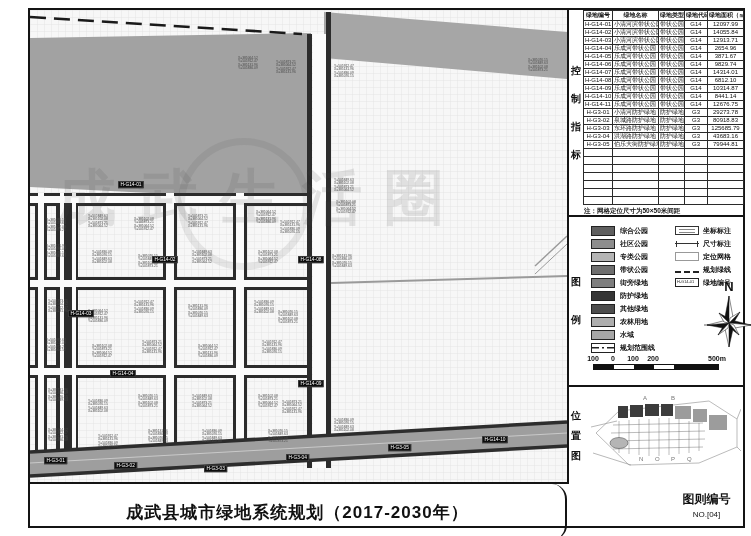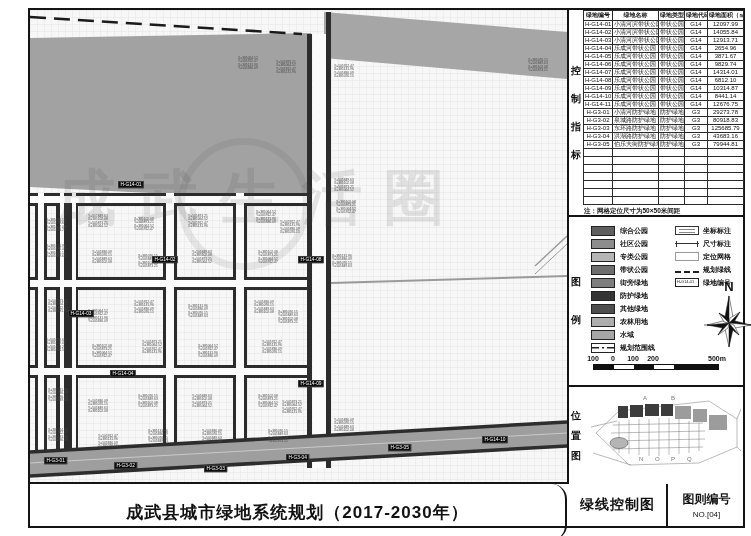--- a/index.html
+++ b/index.html
@@ -815,19 +815,18 @@
               <text x="80" y="70">P</text>
               <text x="96" y="70">Q</text>
             </g>
         </svg>
       </div>
     </div>
   </div>
 
   <div id="bottombar">
     <div id="bb-title">成武县城市绿地系统规划（2017-2030年）</div>
-    <div id="bb-name">绿线控制图</div>
     <div id="bb-no">
       <div class="l1">图则编号</div>
       <div class="l2">NO.[04]</div>
     </div>
   </div>
 </div>
 
 </body></html>

